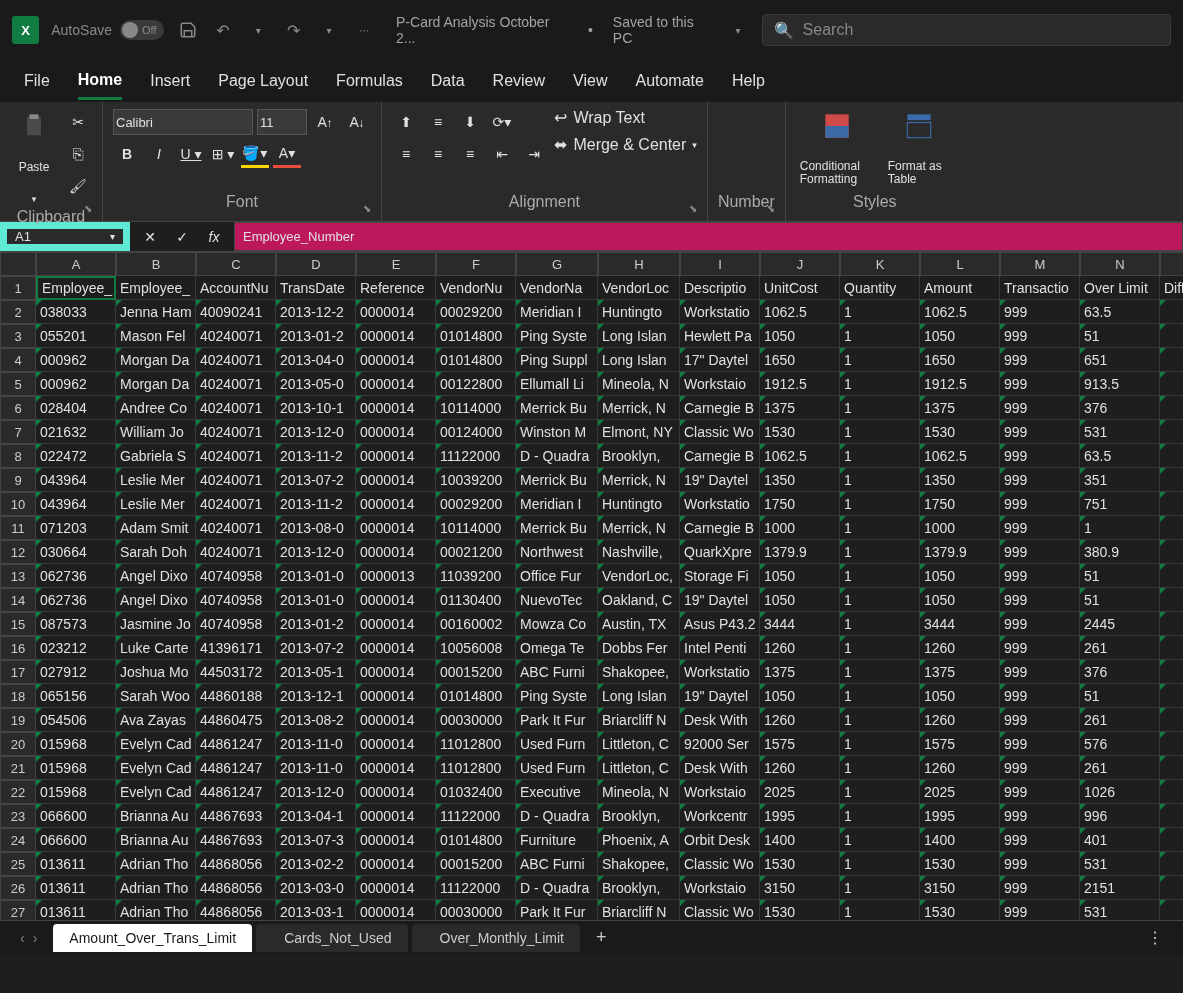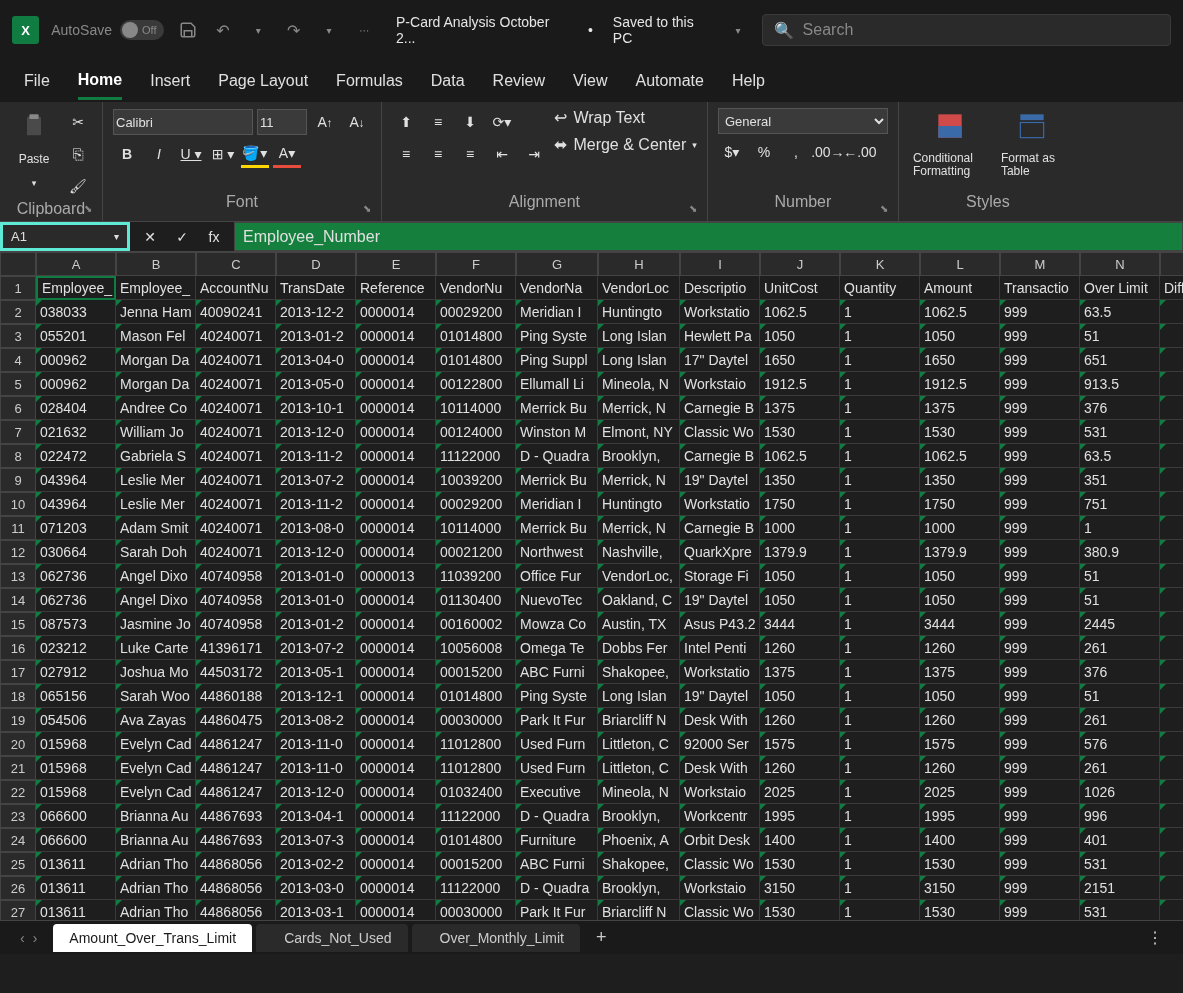--- a/index.html
+++ b/index.html
@@ -6,48 +6,48 @@
 body { background: #1e1e1e; color: #e0e0e0; width: 1183px; height: 993px; overflow: hidden; }
 
 
 .title-bar { height: 60px; display: flex; align-items: center; background: #1a1a1a; padding: 0 12px; gap: 12px; }
 .app-icon { width: 28px; height: 28px; background: #107c41; display: flex; align-items: center; justify-content: center; color: #fff; font-weight: bold; font-size: 13px; border-radius: 3px; }
 .autosave { display: flex; align-items: center; gap: 8px; color: #888; font-size: 14px; }
 .toggle { width: 44px; height: 20px; background: #3a3a3a; border-radius: 10px; display: flex; align-items: center; padding: 2px; }
 .toggle-knob { width: 16px; height: 16px; background: #888; border-radius: 50%; }
 .toggle-label { font-size: 11px; color: #888; margin-left: 4px; }
 .qat-icon { width: 24px; height: 24px; display: flex; align-items: center; justify-content: center; color: #888; font-size: 16px; cursor: pointer; }
-.title-text { color: #e5e5e5; font-size: 14px; margin-left: 8px; }
+.title-text { color: #a3a3a3; font-size: 14px; margin-left: 8px; }
 .search-box { margin-left: auto; width: 420px; height: 32px; background: #2a2a2a; border: 1px solid #3a3a3a; border-radius: 4px; display: flex; align-items: center; padding: 0 12px; gap: 8px; color: #888; }
 
 
 .ribbon-tabs { height: 42px; display: flex; align-items: center; gap: 28px; padding: 0 24px; background: #1a1a1a; }
 .ribbon-tab { font-size: 16px; color: #e0e0e0; cursor: pointer; padding: 8px 0; }
 .ribbon-tab.active { color: #fff; border-bottom: 3px solid #107c41; font-weight: 600; }
 
 
 .ribbon { height: 120px; background: #2a2a2a; display: flex; border-bottom: 1px solid #444; }
 .ribbon-group { border-right: 1px solid #444; padding: 6px 10px; display: flex; flex-direction: column; position: relative; }
 .ribbon-group-label { font-size: 16px; color: #aaa; text-align: center; margin-top: auto; padding-bottom: 4px; }
 .ribbon-group-content { display: flex; gap: 6px; align-items: flex-start; flex: 1; }
-.ribbon-btn-large { width: 48px; display: flex; flex-direction: column; align-items: center; gap: 12px; font-size: 12px; color: #e0e0e0; cursor: pointer; padding: 4px; }
+.ribbon-btn-large { width: 48px; display: flex; flex-direction: column; align-items: center; gap: 20px; font-size: 12px; color: #e0e0e0; cursor: pointer; padding: 4px; }
 .ribbon-btn-large svg { width: 28px; height: 28px; }
 .ribbon-col { display: flex; flex-direction: column; gap: 4px; justify-content: center; }
 .ribbon-row { display: flex; gap: 4px; align-items: center; }
 .ribbon-small-btn { width: 28px; height: 28px; display: flex; align-items: center; justify-content: center; cursor: pointer; color: #e0e0e0; font-size: 14px; }
 .font-select { background: #3a3a3a; border: 1px solid #555; color: #e0e0e0; height: 26px; padding: 0 2px; font-size: 13px; }
 .font-name { width: 140px; }
 .font-size { width: 50px; }
 .dialog-launcher { position: absolute; bottom: 4px; right: 4px; width: 14px; height: 14px; font-size: 10px; color: #888; cursor: pointer; }
 
 
 .formula-row { height: 30px; display: flex; background: #1e1e1e; border-bottom: 1px solid #444; }
-.name-box { width: 130px; background: #2a2a2a; border: 3px solid #5eead4; display: flex; align-items: center; padding: 0 8px; font-size: 13px; color: #e0e0e0; justify-content: space-between; }
+.name-box { width: 130px; background: #2a2a2a; border: 7px solid #5eead4; display: flex; align-items: center; padding: 0 8px; font-size: 13px; color: #e0e0e0; justify-content: space-between; }
 .formula-icons { display: flex; align-items: center; padding: 0 6px; gap: 4px; color: #888; }
-.formula-bar { flex: 1; background: #15803d; border: 1px solid #444; display: flex; align-items: center; padding: 0 8px; font-size: 16px; color: #e0e0e0; }
+.formula-bar { flex: 1; background: #be185d; border: 1px solid #444; display: flex; align-items: center; padding: 0 8px; font-size: 13px; color: #e0e0e0; }
 
 
 .grid-container { position: relative; height: 668px; background: #1e1e1e; overflow: hidden; }
 .grid { display: grid; grid-template-columns: 36px 80px 80px 80px 80px 80px 80px 82px 82px 80px 80px 80px 80px 80px 80px 40px; }
 .col-header { height: 24px; background: #2a2a2a; border: 1px solid #444; display: flex; align-items: center; justify-content: center; font-size: 13px; color: #ccc; }
 .row-header { background: #2a2a2a; border: 1px solid #444; display: flex; align-items: center; justify-content: center; font-size: 13px; color: #ccc; height: 24px; }
 .cell { height: 24px; border-right: 1px solid #3a3a3a; border-bottom: 1px solid #3a3a3a; font-size: 14px; color: #e0e0e0; padding: 0 4px; overflow: hidden; white-space: nowrap; display: flex; align-items: center; position: relative; }
 .cell.selected { border: 2px solid #107c41; }
 .cell-marker::before { content: ''; position: absolute; top: 0; left: 0; width: 0; height: 0; border-left: 6px solid #107c41; border-bottom: 6px solid transparent; }
 .corner { background: #2a2a2a; border: 1px solid #444; }
@@ -180,34 +180,20 @@
           <span>Merge &amp; Center</span>
           <span style="font-size:9px">▾</span>
         </div>
       </div>
     </div>
     <div class="ribbon-group-label">Alignment</div>
     <div class="dialog-launcher">⬊</div>
   </div>
 
   <div class="ribbon-group">
-    <div class="ribbon-group-content">
-      <div class="ribbon-col">
-        <select class="font-select" style="width:170px">
-          <option>General</option>
-        </select>
-        <div class="ribbon-row">
-          <div class="ribbon-small-btn">$▾</div>
-          <div class="ribbon-small-btn">%</div>
-          <div class="ribbon-small-btn">,</div>
-          <div class="ribbon-small-btn">.00→</div>
-          <div class="ribbon-small-btn">←.00</div>
-        </div>
-      </div>
-    </div>
     <div class="ribbon-group-label">Number</div>
     <div class="dialog-launcher">⬊</div>
   </div>
 
   <div class="ribbon-group" style="border-right:none">
     <div class="ribbon-group-content">
       <div class="ribbon-btn-large" style="width:82px">
         <svg viewBox="0 0 24 24">
             <rect x="2" y="2" width="20" height="20" fill="#d04a4a"></rect>
             <rect x="2" y="12" width="20" height="10" fill="#3a6aa8"></rect>
@@ -227,21 +213,21 @@
 </div>
 
 <div class="formula-row">
   <div class="name-box">
     <span>A1</span>
     <span style="font-size:10px">▾</span>
   </div>
   <div class="formula-icons">
     <span class="ribbon-small-btn">✕</span>
     <span class="ribbon-small-btn">✓</span>
-    <span class="ribbon-small-btn" style="">fx</span>
+    <span class="ribbon-small-btn" style="font-style:italic">fx</span>
   </div>
   <div class="formula-bar">
     <span>Employee_Number</span>
   </div>
 </div>
 
 <div class="grid-container">
   <div class="grid" id="grid">
       <div class="corner"></div>
       <div class="col-header">A</div>

